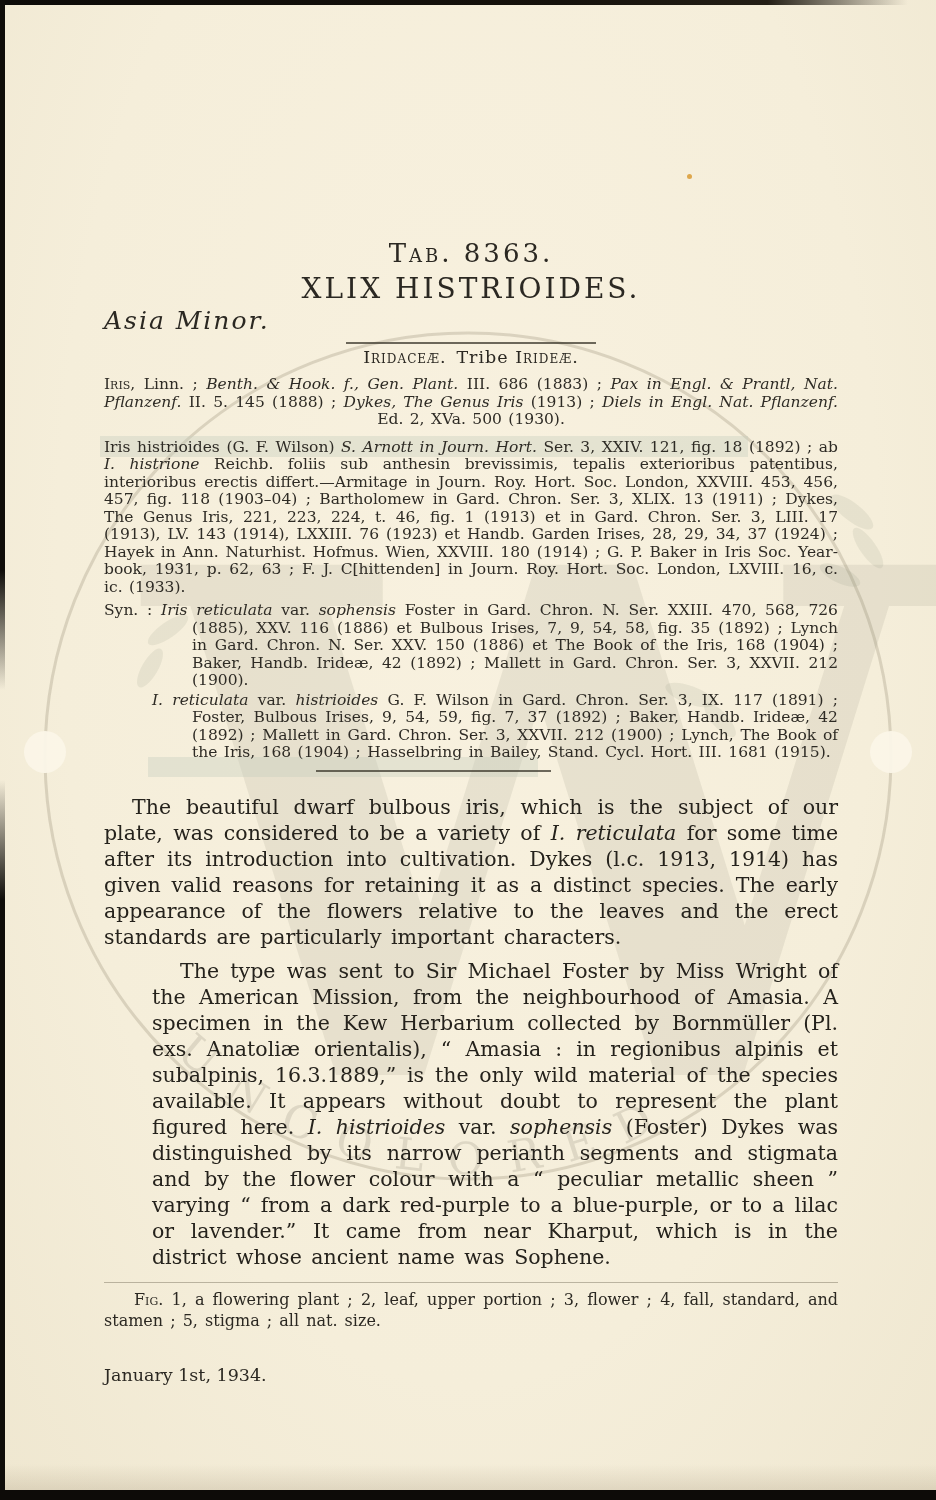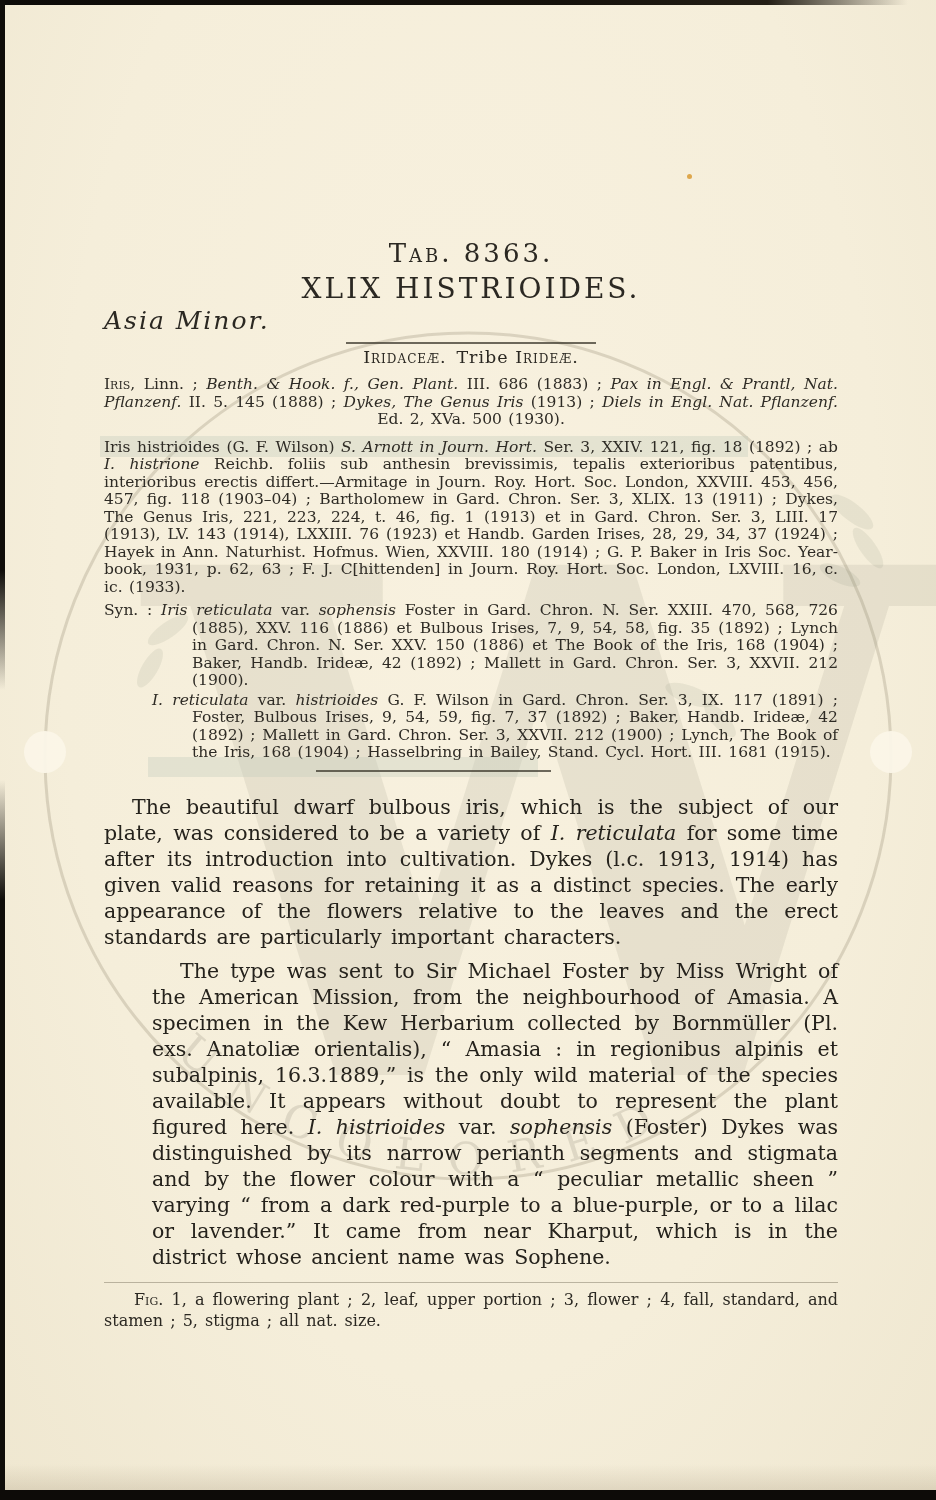--- a/index.html
+++ b/index.html
@@ -103,19 +103,20 @@
     <p class="refs syn2"><span class="i">I. reticulata</span><span> var. </span><span class="i">histrioides</span><span> G. F. Wilson in Gard. Chron. Ser. 3, IX. 117 (1891) ;  Foster, Bulbous Irises, 9, 54, 59, fig. 7, 37 (1892) ;  Baker, Handb. Irideæ, 42 (1892) ;  Mallett in Gard. Chron. Ser. 3, XXVII. 212 (1900) ;  Lynch, The Book of the Iris, 168 (1904) ;  Hasselbring in Bailey, Stand. Cycl. Hort. III. 1681 (1915).</span></p>
 
     <div class="rule rule-mid"></div>
 
     <p class="body-text p1"><span>The beautiful dwarf bulbous iris, which is the subject of our plate, was considered to be a variety of </span><span class="i">I. reticulata</span><span> for some time after its introduction into cultivation.  Dykes (l.c. 1913, 1914) has given valid reasons for retaining it as a distinct species.  The early appearance of the flowers relative to the leaves and the erect standards are particularly important characters.</span></p>
     <p class="body-text p2"><span>The type was sent to Sir Michael Foster by Miss Wright of the American Mission, from the neighbourhood of Amasia.  A specimen in the Kew Herbarium collected by Bornmüller (Pl. exs. Anatoliæ orientalis), “ Amasia :  in regionibus alpinis et subalpinis, 16.3.1889,” is the only wild material of the species available.  It appears without doubt to represent the plant figured here.  </span><span class="i">I. histrioides</span><span> var. </span><span class="i">sophensis</span><span> (Foster) Dykes was distinguished by its narrow perianth segments and stigmata and by the flower colour with a “ peculiar metallic sheen ” varying “ from a dark red-purple to a blue-purple, or to a lilac or lavender.”  It came from near Kharput, which is in the district whose ancient name was Sophene.</span></p>
 
     <div class="rule rule-caption"></div>
     <p class="fig-caption"><span class="sc">Fig.</span><span> 1, a flowering plant ;  2, leaf, upper portion ;  3, flower ;  4, fall, standard, and stamen ;  5, stigma ; all nat. size.</span></p>
 
+    <p class="date-line">January 1st, 1934.</p>
   </div>
 
   <div class="bottom-shade"></div>
   <div class="edge edge-top"></div>
   <div class="edge edge-left"></div>
   <div class="edge edge-bottom"></div>
 </div>
 
 </body></html>

